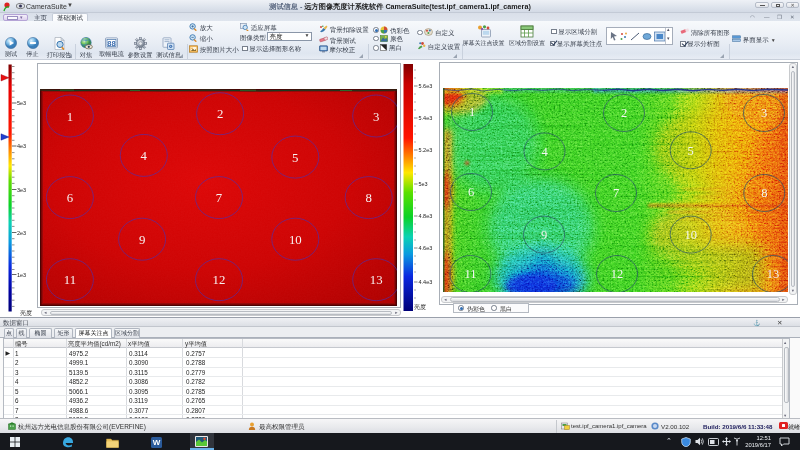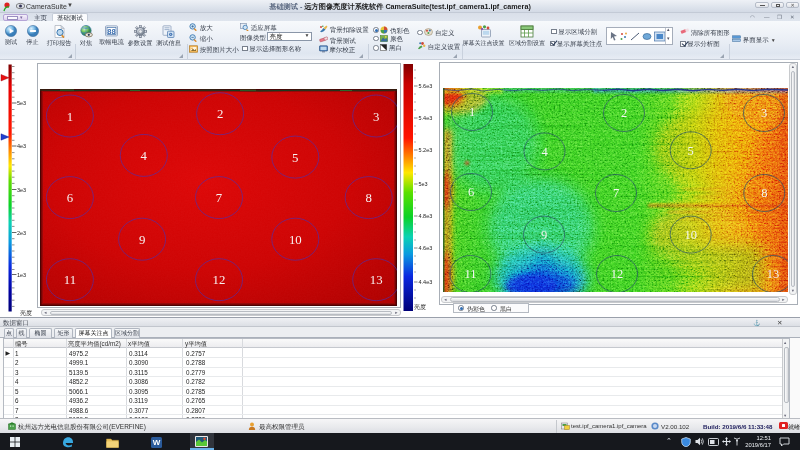--- a/index.html
+++ b/index.html
@@ -8,21 +8,21 @@
 .abs { position:absolute; }
 #titlebar { left:0; top:0; width:800px; height:13px;
   background:linear-gradient(#eef1f6,#dde3ec 60%,#d3dae5); border-bottom:1px solid #c3cad6; }
 #title-text { left:0; top:2px; width:800px; text-align:center; font-size:7.2px; font-weight:bold; color:#1d1d1d; }
 #title-text .pfx { color:#5a6880; }
 #tabrow { left:0; top:13px; width:800px; height:8px; background:linear-gradient(#d9dfe9,#dfe5ee); }
 #ribbon { left:0; top:21px; width:800px; height:39px;
   background:linear-gradient(#f7f9fc,#e9eef5 55%,#dfe6f0 85%,#e7ecf4); border-bottom:1px solid #c8cfda; }
 .rsep { position:absolute; top:23px; width:1px; height:34px; background:#c9d1dd; }
 .glabel { position:absolute; top:52.5px; font-size:6px; color:#7d8594; text-align:center; }
-.bigbtn { position:absolute; top:4px; text-align:center; font-size:6.2px; color:#39404d; white-space:nowrap; }
+.bigbtn { position:absolute; top:16px; text-align:center; font-size:6.2px; color:#39404d; white-space:nowrap; }
 .smallitem { position:absolute; font-size:6.5px; color:#39404d; white-space:nowrap; }
 #main { left:0; top:60px; width:800px; height:257px; background:#fff; }
 #datawin { left:0; top:317px; width:800px; height:101px; background:#fafafa; border-top:1px solid #9aa0ab; }
 #statusbar { left:0; top:418px; width:800px; height:15px;
   background:linear-gradient(#f6f6f7,#e8e9ec 60%,#dcdee3); border-top:1px solid #b9bcc2; font-size:6.5px; color:#333; }
 #taskbar { left:0; top:433px; width:800px; height:17px; background:#16181d; }
 .wbtn { position:absolute; top:1.5px; height:6px; background:linear-gradient(#f6f7f9,#dfe2e8); border:1px solid #b5bcc8; border-radius:2px; }
 .wg { position:absolute; background:#555; }
 .cb { display:inline-block; width:5.5px; height:5.5px; background:#fff; border:1px solid #777f8c; vertical-align:-0.5px; position:relative; }
 .cb.ck:after { content:""; position:absolute; left:0.5px; top:-1.5px; width:5px; height:3px; border-left:1.3px solid #2a3a55; border-bottom:1.3px solid #2a3a55; transform:rotate(-50deg); }
@@ -48,21 +48,21 @@
   <span class="abs" style="left:26px;top:2.5px;font-size:7px;color:#333">CameraSuite</span>
   <span class="abs" style="left:67px;top:1.5px;font-size:6px;color:#444">▼</span>
   <div class="wbtn" style="left:755px;width:14px">
       <div class="wg" style="left:4px;top:2.5px;width:5px;height:1.2px"></div>
     </div>
   <div class="wbtn" style="left:771px;width:13px">
       <div class="wg" style="left:3.5px;top:1.5px;width:4px;height:3px;border:0.8px solid #555;background:none"></div>
     </div>
   <div class="wbtn" style="left:786px;width:13px;font-size:5px;color:#555;text-align:center;line-height:5px">✕</div>
 </div>
-<div class="abs" id="title-text"><span class="pfx">基础测试 - </span>远方图像亮度计系统软件 CameraSuite(test.ipf_camera1.ipf_camera)</div>
+<div class="abs" id="title-text"><span class="pfx">测试信息 - </span>远方图像亮度计系统软件 CameraSuite(test.ipf_camera1.ipf_camera)</div>
 <div class="abs" id="tabrow">
   <div class="abs" style="left:3px;top:0.5px;width:25px;height:7px;background:linear-gradient(#f4f0fa,#ddd0ee);border:1px solid #b5a4d6;border-radius:2px;">
     <div class="abs" style="left:3px;top:1px;width:11px;height:4px;background:#fbfbfd;border:1px solid #9a8ec0"></div>
     <span class="abs" style="left:16px;top:-1px;font-size:5px;color:#7a6aa0">▾</span>
   </div>
   <span class="abs" style="left:34px;top:0.5px;font-size:6.5px;color:#3a4150">主页</span>
   <div class="abs" style="left:52px;top:0px;width:36px;height:8px;background:#fbfcfe;border:1px solid #c5ccd8;border-bottom:none;border-radius:2px 2px 0 0;text-align:center;font-size:6.5px;line-height:8px;color:#1f2630">基础测试</div>
   <span class="abs" style="left:750px;top:0.5px;font-size:5.5px;color:#68707e">◠</span>
   <span class="abs" style="left:764px;top:0.5px;font-size:5.5px;color:#68707e">—</span>
   <span class="abs" style="left:777px;top:0.5px;font-size:5.5px;color:#68707e">❐</span>

